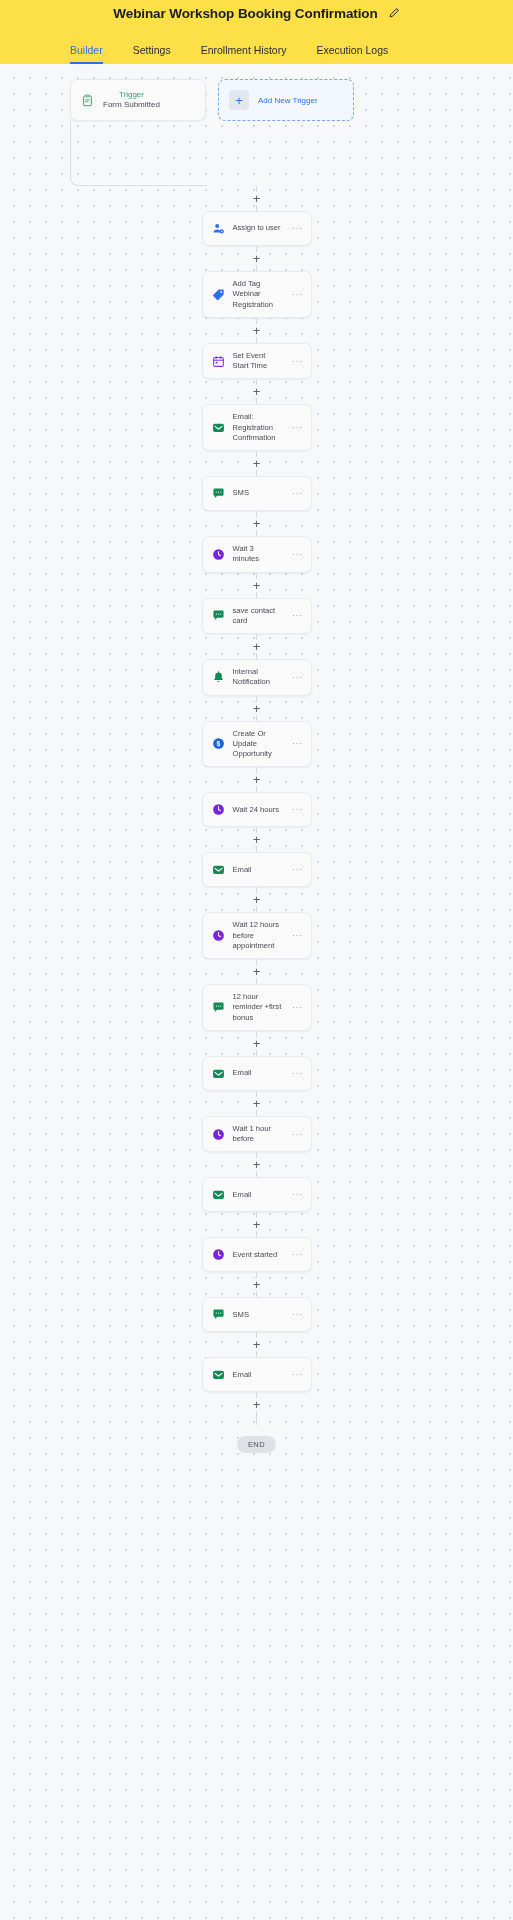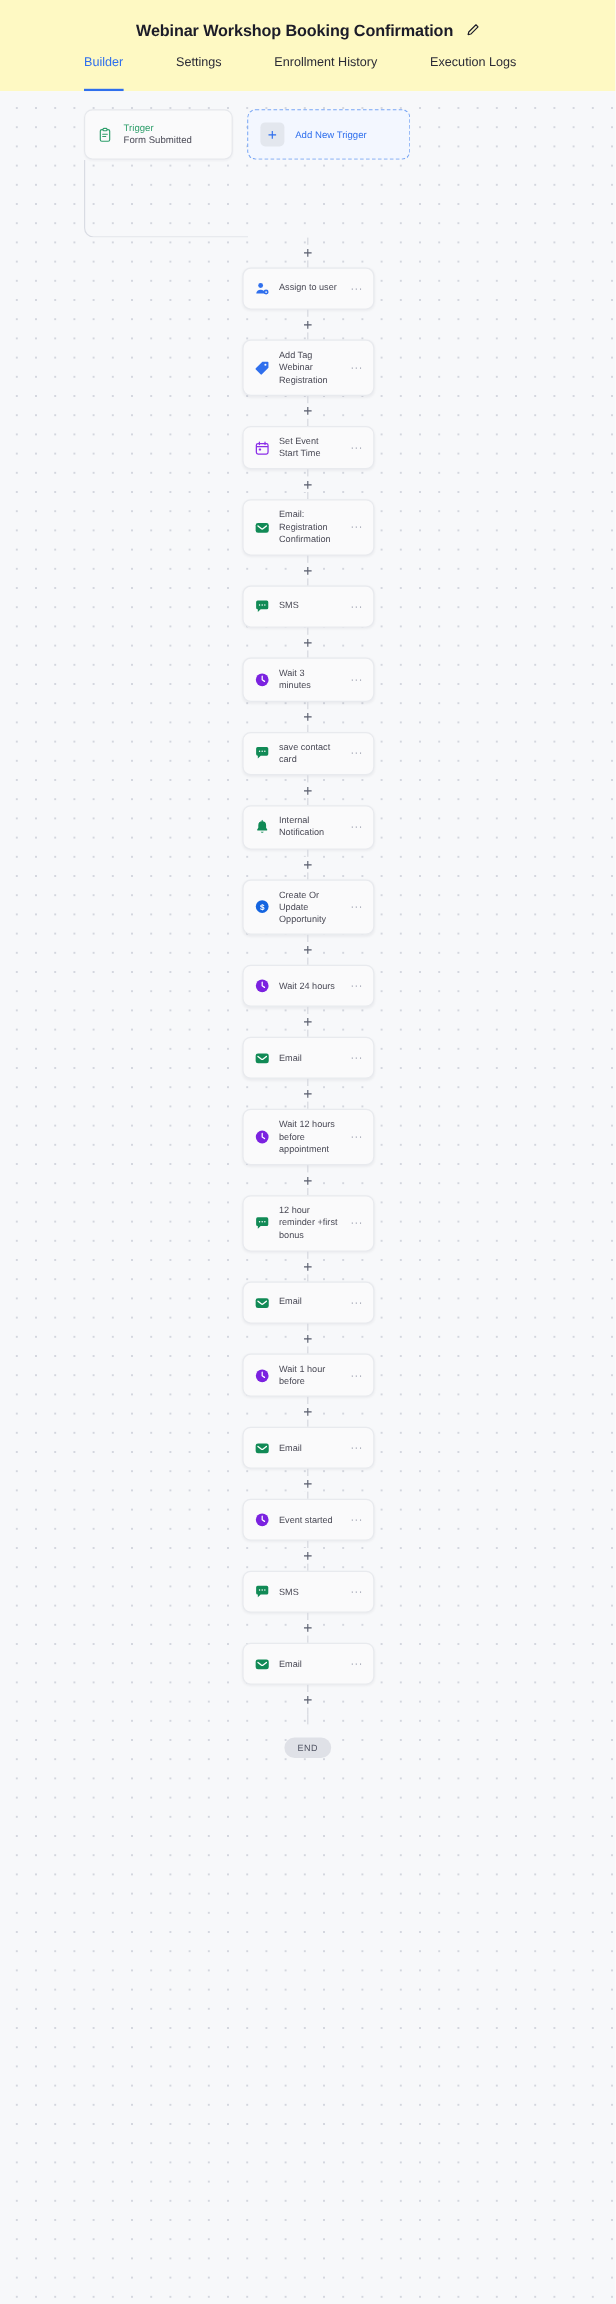--- a/index.html
+++ b/index.html
@@ -8,22 +8,21 @@
     font-family: "Liberation Sans", sans-serif;
     background: #ffffff;
     width: 513px;
     height: 1920px;
     overflow: hidden;
     position: relative;
   }
 
   
   .header {
-    background: #fef9c3;
-    padding-top: 12px;
+    background: #fde047;
   }
   .title-row {
     display: flex;
     align-items: center;
     justify-content: center;
     gap: 10px;
     height: 26px;
   }
   .page-title {
     font-size: 13.5px;
@@ -34,21 +33,22 @@
   .pencil-icon {
     width: 12px; height: 12px;
     display: inline-flex;
     align-items: center; justify-content: center;
     cursor: pointer;
   }
   .pencil-icon svg { display: block; }
 
   .tabs {
     display: flex;
-    gap: 44px;
+    align-items: flex-end;
+    gap: 30px;
     padding-left: 70px;
     height: 30px;
     margin-top: 8px;
   }
   .tab {
     font-size: 10.5px;
     color: #2b2b36;
     padding-bottom: 6px;
     cursor: pointer;
     white-space: nowrap;
@@ -73,31 +73,32 @@
   }
 
   
   .trigger-row {
     position: relative;
     display: flex;
     gap: 12px;
     padding: 15px 0 0 70px;
   }
   .trigger-card {
-    width: 124px;
+    width: 136px;
     min-height: 42px;
     background: #fafafb;
     border: 1px solid #e6e8ec;
     border-radius: 7px;
     display: flex;
     align-items: center;
     gap: 9px;
     padding: 7px 10px;
     box-shadow: 0 1px 2px rgba(16,24,40,0.04);
     cursor: pointer;
+    text-align: center;
   }
   .trigger-texts { display: flex; flex-direction: column; gap: 1px; }
   .trigger-kind { font-size: 8px; color: #2e9e6b; line-height: 1.2; }
   .trigger-label { font-size: 8px; color: #4b4b57; line-height: 1.3; }
 
   .add-trigger-card {
     width: 136px;
     min-height: 42px;
     background: #f3f7ff;
     border: 1px dashed #7aa7f5;

